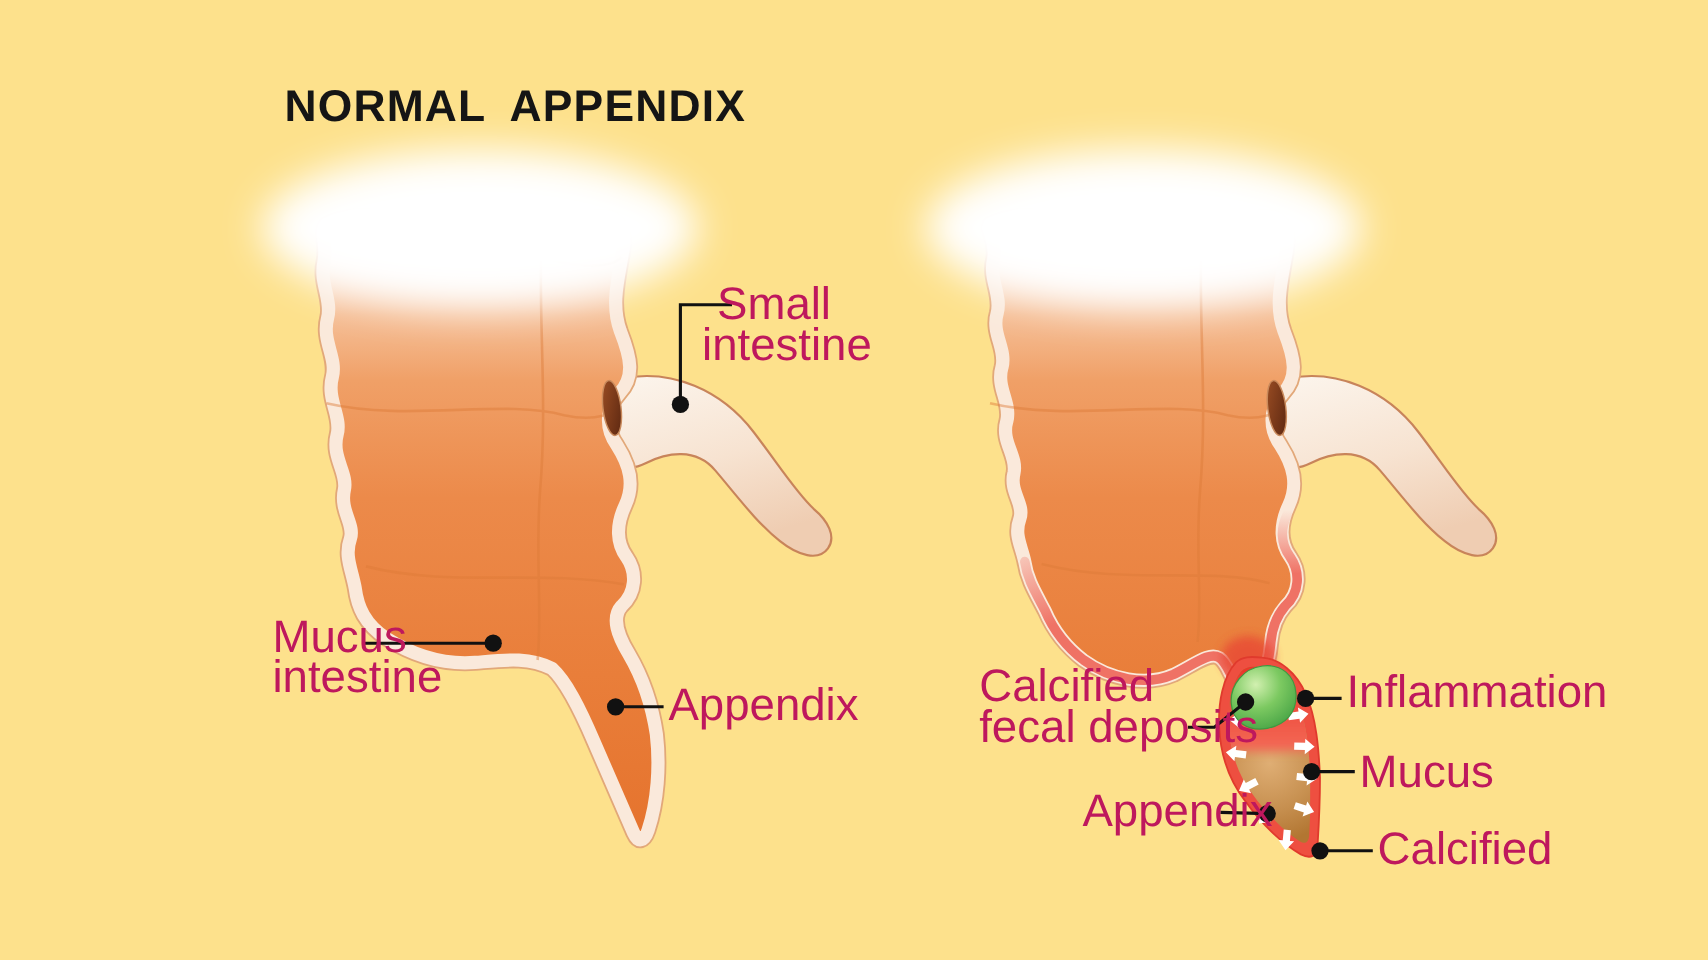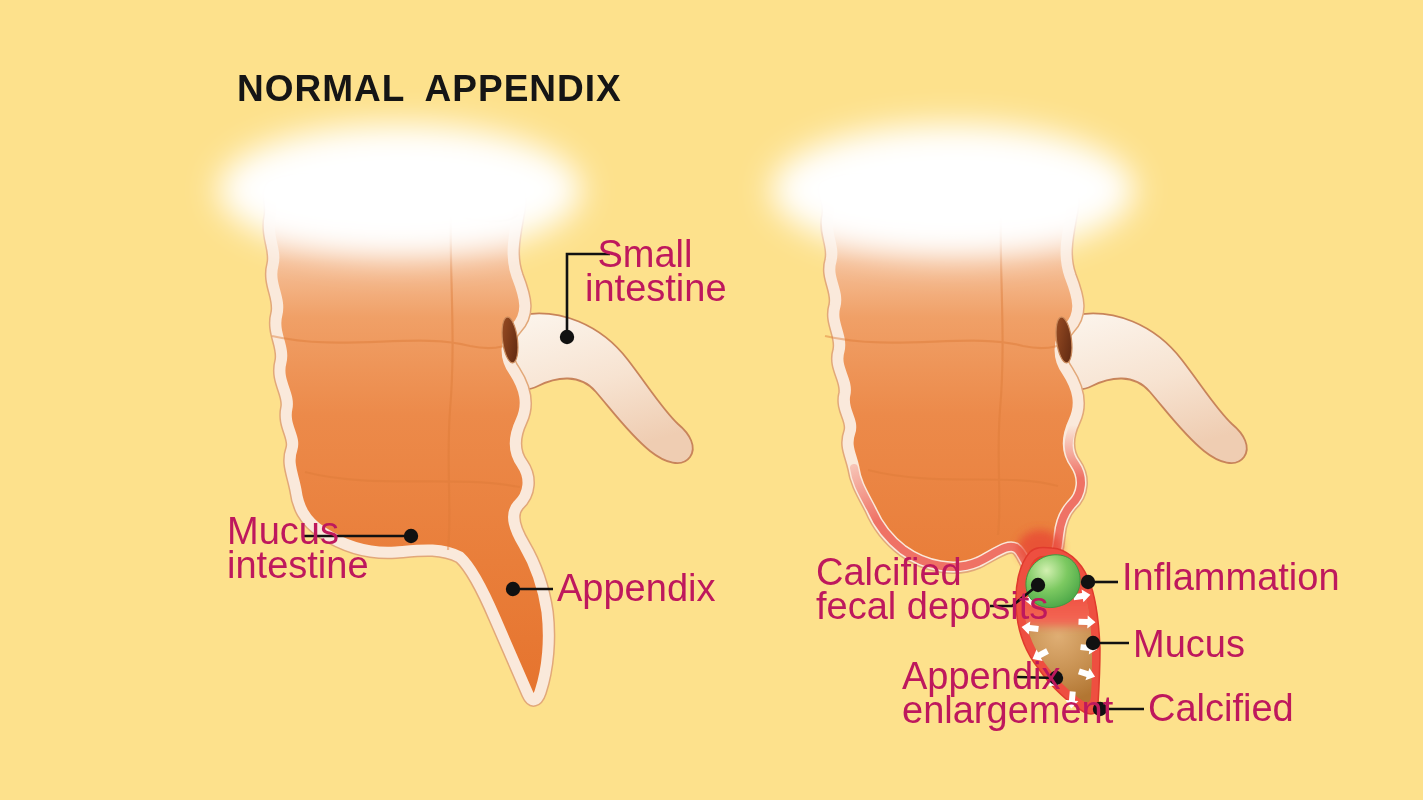--- a/index.html
+++ b/index.html
@@ -303,16 +303,15 @@
   <div class="lbl" style="left:1133px;top:627px;">
     <span class="ln">Mucus</span>
   </div>
 
   <div class="lbl" style="left:1148px;top:691px;">
     <span class="ln">Calcified</span>
   </div>
 
   <div class="lbl" style="left:902px;top:659px;">
     <span class="ln">Appendix</span>
-    <span class="ln">enlargement</span>
   </div>
 
 </div>
 
 </body></html>

